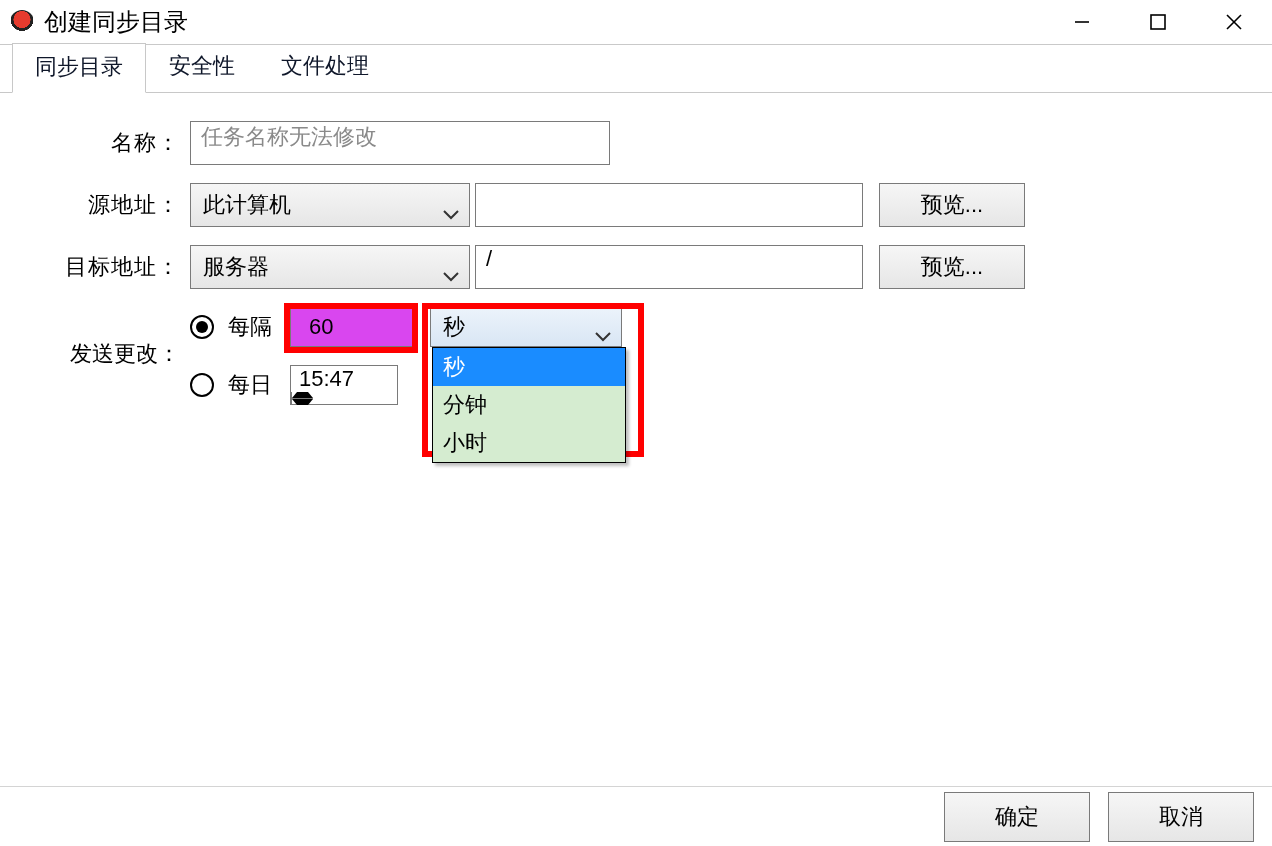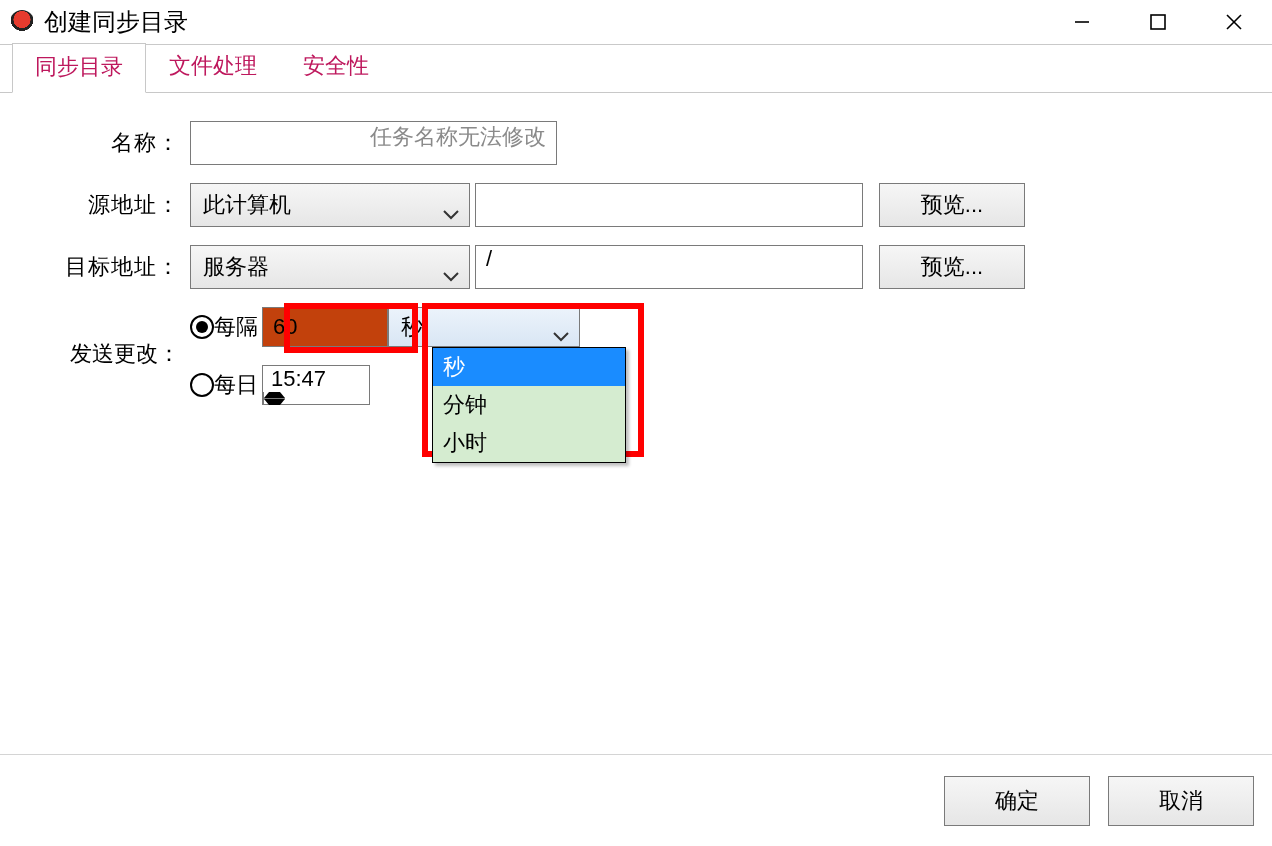--- a/index.html
+++ b/index.html
@@ -44,21 +44,21 @@
   .tabs {
     display:flex; align-items:flex-end;
     height:48px;
     padding-left:12px;
     border-bottom:1px solid #c8c8c8;
     background:#fff;
   }
   .tab {
     padding:8px 22px 10px 22px;
     font-size:22px;
-    color:#be185d;
+    color:#0f172a;
     position:relative;
     border:1px solid transparent;
   }
   .tab.active {
     border:1px solid #c8c8c8;
     border-bottom:1px solid #fff;
     background:#fff;
     margin-bottom:-1px;
     border-radius:0;
   }
@@ -111,52 +111,52 @@
   .btn {
     height:44px; min-width:146px;
     border:1px solid #7a7a7a;
     background:linear-gradient(#f6f6f6,#e6e6e6);
     font-size:22px;
     display:flex; align-items:center; justify-content:center;
     padding:0 16px;
   }
 
   
-  .name-input { width:367px;text-align:right; }
+  .name-input { width:420px; }
   .src-combo, .tgt-combo { width:280px; margin-right:5px; }
   .path-input { width:388px; margin-right:16px; }
   .browse-btn { width:146px; }
 
   
   .schedule-row {
     display:flex; align-items:flex-start;
     margin-top:4px;
   }
   .schedule-row .label {
     width:170px; text-align:right; padding-right:10px;
     padding-top:32px; 
     font-size:22px;
   }
   .options { display:flex; flex-direction:column; gap:18px; }
-  .opt { display:flex; align-items:center; }
+  .opt { display:flex; align-items:center; gap:14px; }
 
   .radio {
     width:24px; height:24px; border:2px solid #000; border-radius:50%;
     display:flex; align-items:center; justify-content:center;
     background:#fff;
   }
   .radio.checked::after {
     content:""; width:12px; height:12px; background:#000; border-radius:50%;
   }
   .radio-label { font-size:22px; min-width:48px; }
 
   .interval-input {
     width:126px; height:40px;
-    border:1px solid #7a7a7a; background:#c2410c;
-    font-size:22px; padding:0 10px;
+    border:1px solid #7a7a7a; background:#d946ef;
+    font-size:22px; padding:0 18px;
     display:flex; align-items:center;
   }
   .unit-combo {
     position:relative;
     width:192px; height:40px;
     border:1px solid #7a7a7a;
     background:linear-gradient(#ecf3fb,#d9e6f4);
     font-size:22px; padding:0 36px 0 12px;
     display:flex; align-items:center;
   }
@@ -200,21 +200,21 @@
   .dropdown .item {
     padding:4px 10px;
   }
   .dropdown .item.selected {
     background:#1a8cff; color:#fff;
   }
 
   
   .footer {
     position:absolute; left:0; right:0; bottom:0;
-    height:92px;
+    height:60px;
     border-top:1px solid #d4d4d4;
     display:flex; justify-content:flex-end; align-items:center;
     padding-right:18px; gap:18px;
     background:#fff;
   }
   .footer .btn { min-width:146px; height:50px; }
 </style>
 </head>
 <body>
 
@@ -236,22 +236,22 @@
     <svg width="20" height="20">
         <line x1="3" y1="3" x2="17" y2="17"></line>
         <line x1="17" y1="3" x2="3" y2="17"></line>
       </svg>
   </div>
 </div>
 <div class="title-divider"></div>
 
 <div class="tabs">
   <div class="tab active">同步目录</div>
+  <div class="tab">安全性</div>
   <div class="tab">文件处理</div>
-  <div class="tab">安全性</div>
 </div>
 
 <div class="body">
 
   <div class="row">
     <div class="label">名称：</div>
     <div class="textbox placeholder name-input">任务名称无法修改</div>
   </div>
 
   <div class="row">

